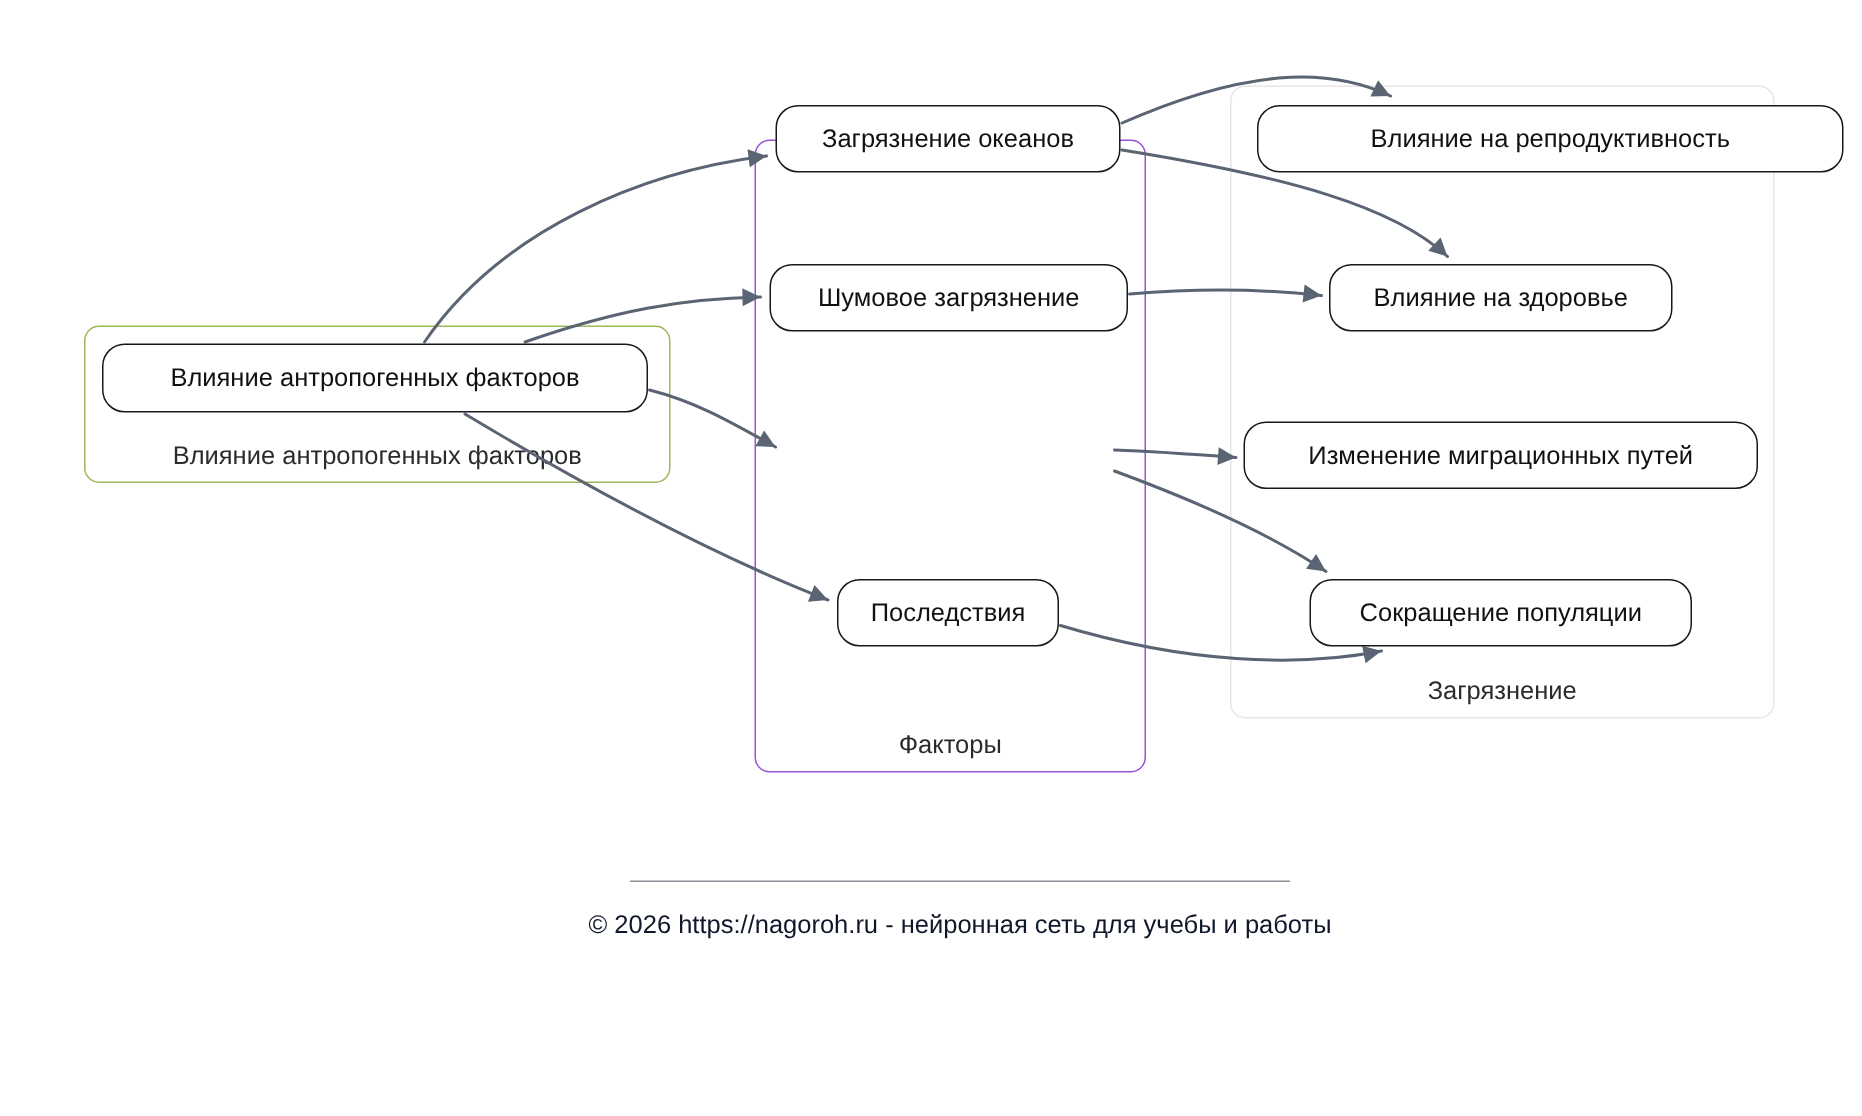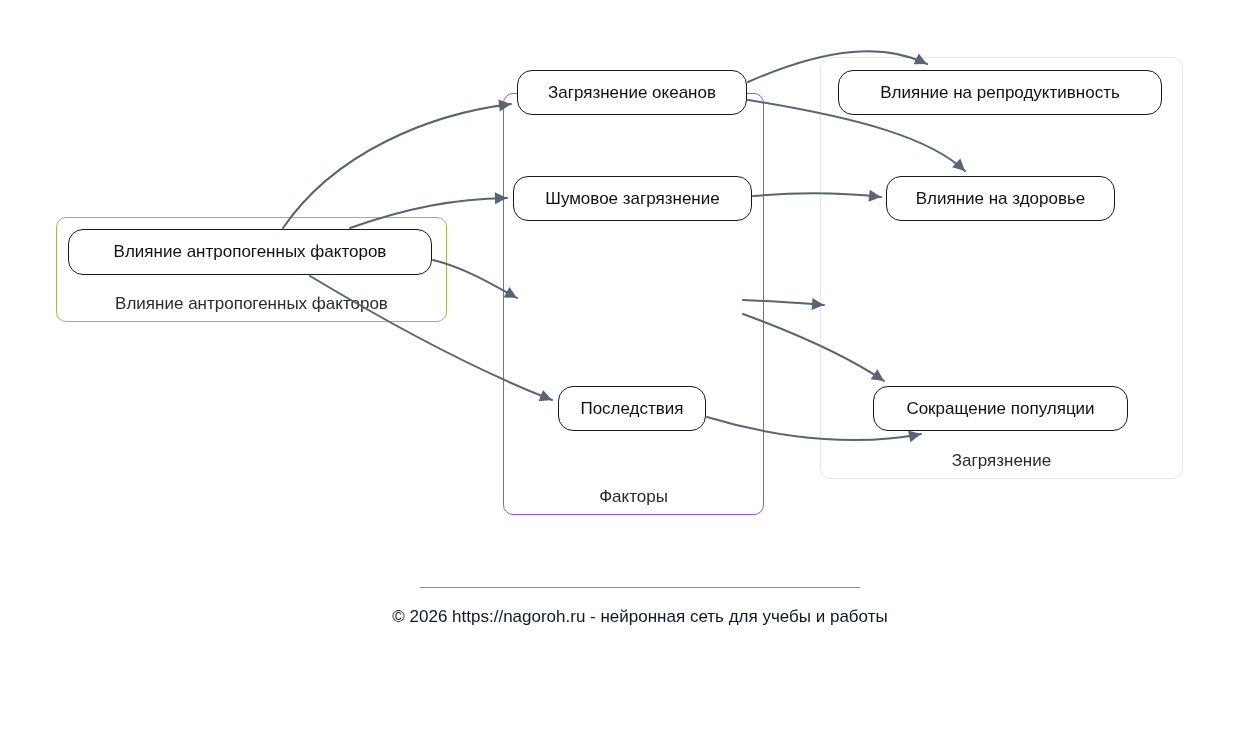--- a/index.html
+++ b/index.html
@@ -123,24 +123,25 @@
 
   <div class="node" style="left:68px; top:229px; width:364px; height:46px;">Влияние антропогенных факторов</div>
 
   <div class="node" style="left:517px; top:70px; width:230px; height:45px;">Загрязнение океанов</div>
 
   <div class="node" style="left:513px; top:176px; width:239px; height:45px;">Шумовое загрязнение</div>
 
 
   <div class="node" style="left:558px; top:386px; width:148px; height:45px;">Последствия</div>
 
-  <div class="node" style="left:838px; top:70px; width:324px; height:45px;">Влияние на репродуктивность</div>
+  <div class="node" style="left:838px; top:70px; width:391px; height:45px;">Влияние на репродуктивность</div>
 
   <div class="node" style="left:886px; top:176px; width:229px; height:45px;">Влияние на здоровье</div>
 
+  <div class="node" style="left:829px; top:281px; width:343px; height:45px;">Изменение миграционных путей</div>
 
   <div class="node" style="left:873px; top:386px; width:255px; height:45px;">Сокращение популяции</div>
 
   <div class="footer">
     <hr class="footer-divider">
     <div class="footer-copyright">© 2026 https://nagoroh.ru - нейронная сеть для учебы и работы</div>
   </div>
 
 </div>
 

